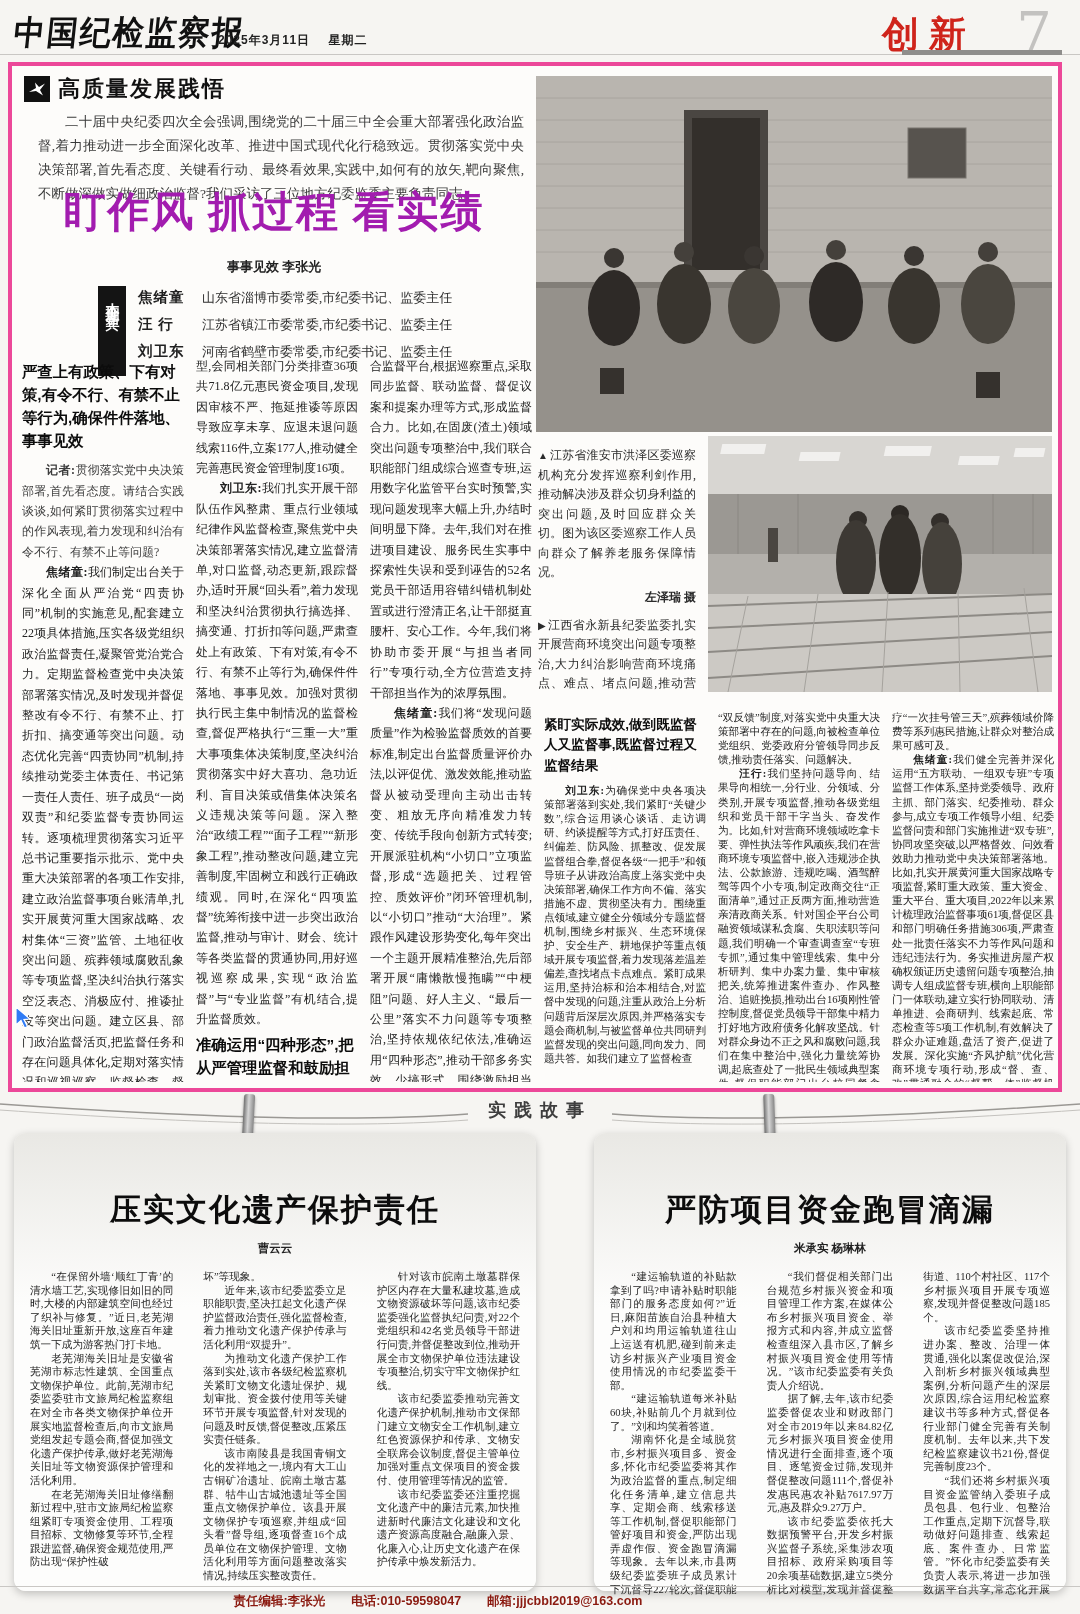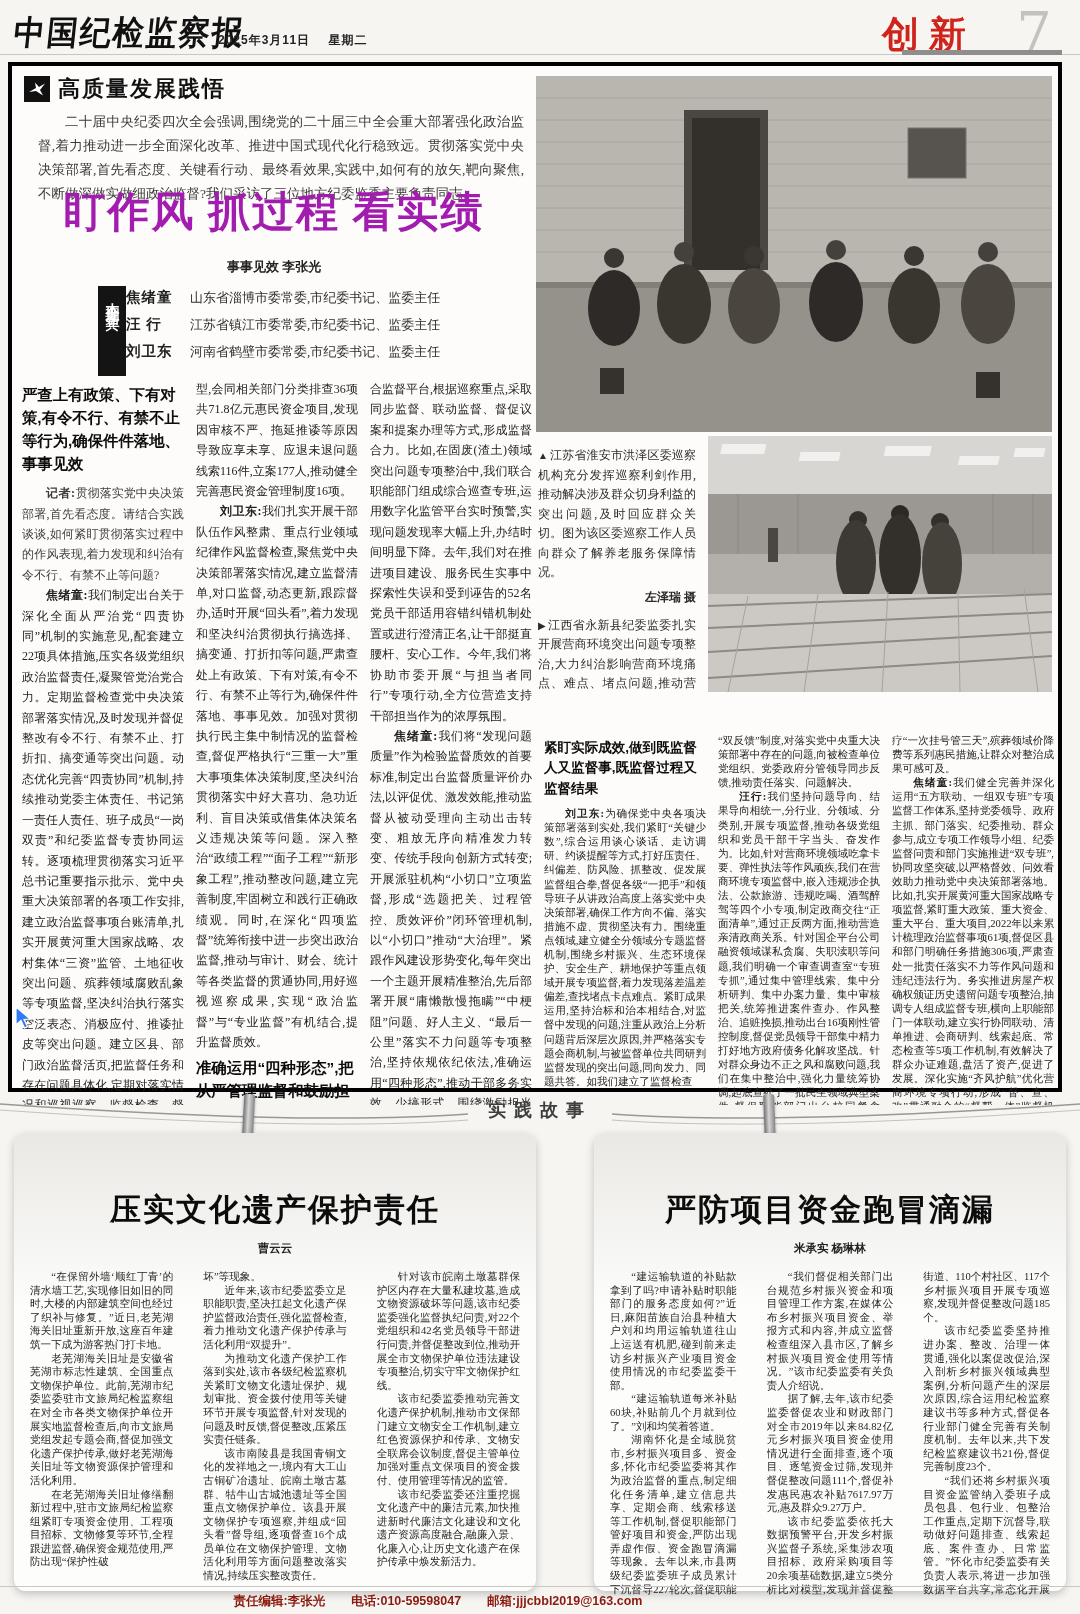--- a/index.html
+++ b/index.html
@@ -11,40 +11,40 @@
   .issue-date{position:absolute;left:218px;top:32px;font-size:12px;font-weight:700;
         font-family:"Liberation Sans",sans-serif;color:#222;letter-spacing:1px;}
   .section-title{position:absolute;right:104px;top:10px;font-size:37px;font-weight:900;
         color:#cf241b;letter-spacing:10px;}
   .page-number{position:absolute;right:28px;top:0px;font-size:56px;color:#c3c2c0;
         font-family:"DejaVu Serif",serif;}
   .head-rule{position:absolute;left:0;top:54px;width:1080px;height:1px;background:#c9c7c4;}
   .head-bar{position:absolute;right:18px;top:50px;width:160px;height:5px;background:#8f8e8c;}
   
   .feature-box{position:absolute;left:8px;top:62px;width:1046px;height:1022px;
-        border:4px solid #000000;background:#fdfcfa;}
+        border:4px solid #ec4899;background:#fdfcfa;}
   .col-label{position:absolute;left:12px;top:8px;display:flex;align-items:center;gap:8px;
         font-size:22px;font-weight:900;color:#111;letter-spacing:2px;}
   .label-icon{width:26px;height:26px;background:#111;display:inline-flex;align-items:center;justify-content:center;}
   .intro{position:absolute;left:26px;top:44px;width:486px;margin:0;font-size:13.5px;line-height:24px;
         color:#3a3a3a;text-align:justify;text-indent:2em;}
   .headline{position:absolute;left:8px;top:118px;width:508px;margin:0;text-align:center;
         font-size:42px;font-weight:900;letter-spacing:2px;color:#a21caf;}
   .byline{position:absolute;left:8px;top:192px;width:508px;text-align:center;
         font-size:13px;font-weight:700;color:#222;}
-  .guests-panel{position:absolute;left:86px;top:220px;width:430px;display:flex;}
+  .guests-panel{position:absolute;left:86px;top:220px;width:430px;display:flex;gap:12px;}
   .guests-label{writing-mode:vertical-rl;background:#141414;color:#fff;font-size:14px;
         padding:6px 5px;letter-spacing:4px;height:78px;font-weight:700;}
   .guest-rows{display:flex;flex-direction:column;gap:8px;padding-top:2px;}
   .guest-row{display:flex;gap:12px;align-items:baseline;}
   .guest-name{font-size:14.5px;font-weight:900;min-width:52px;letter-spacing:1px;}
   .guest-aff{font-size:13px;color:#2e2e2e;}
   
   .fcol{position:absolute;top:290px;width:162px;height:726px;overflow:hidden;
-        font-size:12px;line-height:20.4px;text-align:justify;margin-top:23px;}
+        font-size:12px;line-height:20.4px;text-align:justify;}
   .fcol.lower{top:645px;height:371px;font-size:10.6px;line-height:14.1px;}
   .fc1{left:10px;} .fc2{left:184px;} .fc3{left:358px;}
   .fc4{left:532px;} .fc5{left:706px;} .fc6{left:880px;}
   .para{margin:0;text-indent:2em;}
   .para[data-type="p0"]{text-indent:0;font-family:Liberation Serif, serif;}
   .para[data-type="sub"]{font-family:"Liberation Sans","DejaVu Sans",sans-serif;
         font-weight:700;font-size:1.28em;line-height:1.5em;text-indent:0;text-align:left;
         margin:4px 0 8px;color:#0c0c0c;}
   .para[data-type="q"]{color:#3d3d3d;}
   .spk{letter-spacing:0.5px;}

